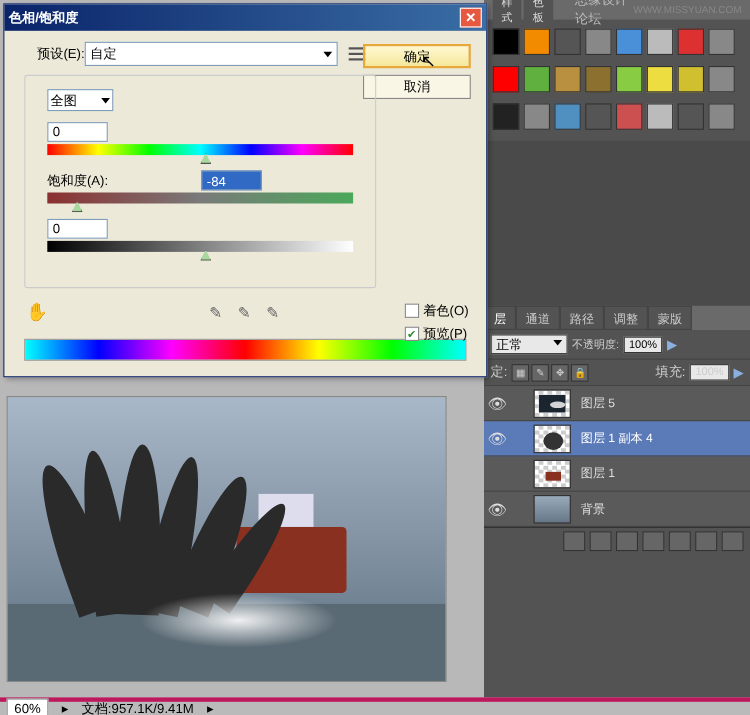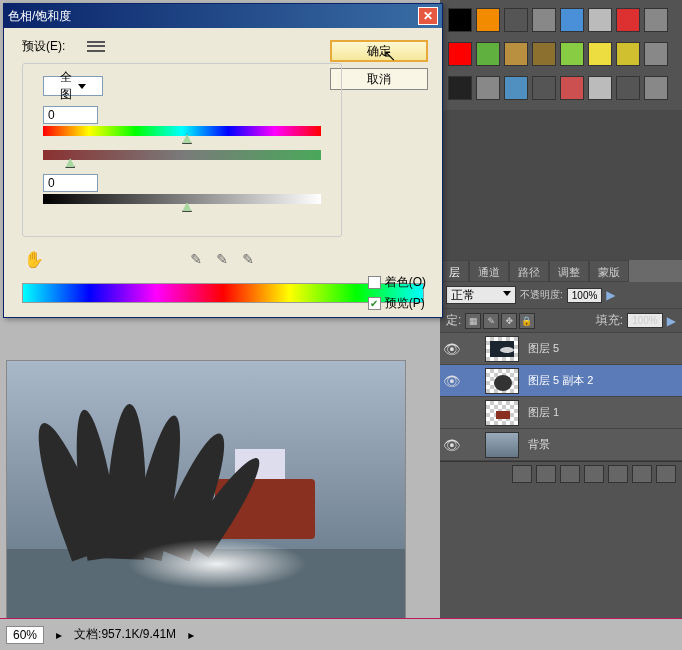--- a/index.html
+++ b/index.html
@@ -1,35 +1,35 @@
 <!DOCTYPE html>
 <html><head>
 <meta charset="utf-8">
 <style>
 * { box-sizing: border-box; margin: 0; padding: 0; font-family: "Microsoft YaHei", SimSun, sans-serif; font-size: 12px; }
 body { background: #b8b8b8; width: 682px; height: 650px; position: relative; overflow: hidden; }
 
 
 .dialog { position: absolute; left: 3px; top: 3px; width: 440px; background: #ece9d8; border: 1px solid #0a246a; box-shadow: 2px 2px 5px rgba(0,0,0,0.3); z-index: 100; }
 .titlebar { background: linear-gradient(to right, #0a246a, #3a6ea5); height: 24px; display: flex; align-items: center; padding: 0 4px; color: #fff; }
-.titlebar-text { flex: 1; font-weight: normal; }
+.titlebar-text { flex: 1; font-weight: bold; }
 .close-btn { width: 20px; height: 18px; background: #e75841; border: 1px solid #fff; color: #fff; display: flex; align-items: center; justify-content: center; cursor: pointer; font-weight: bold; }
 .dialog-body { padding: 10px 18px 14px; }
 .row { display: flex; align-items: center; margin-bottom: 8px; }
-.preset-label { width: 55px; }
+.preset-label { width: 55px; text-align: right; }
 .preset-select { width: 230px; height: 22px; border: 1px solid #7f9db9; background: #fff; padding: 0 4px; display: flex; align-items: center; justify-content: space-between; }
 .preset-select .arrow { border: 4px solid transparent; border-top: 5px solid #000; margin-top: 4px; }
 .menu-icon { margin-left: 10px; width: 18px; height: 14px; display: flex; flex-direction: column; justify-content: space-around; }
 .menu-icon span { height: 2px; background: #555; }
 .btn { width: 98px; height: 22px; border: 1px solid #888; background: #faf6e6; display: flex; align-items: center; justify-content: center; cursor: pointer; }
 .btn.default { border: 2px solid #e8a93a; background: linear-gradient(#fff8d2, #f5e89c); }
 .button-col { position: absolute; right: 14px; top: 36px; display: flex; flex-direction: column; gap: 6px; }
 
 .edit-group { border: 1px solid #ccc; border-radius: 3px; padding: 12px 20px 18px; margin-top: 8px; width: 320px; position: relative; }
-.edit-select { width: 60px; height: 20px; border: 1px solid #7f9db9; background: #fff; display: flex; align-items: center; padding: 0 16px; justify-content: space-between; margin-bottom: 10px; }
+.edit-select { width: 60px; height: 20px; border: 1px solid #7f9db9; background: #fff; display: flex; align-items: center; padding: 0 2px; justify-content: space-between; margin-bottom: 10px; }
 .edit-select .arrow { border: 4px solid transparent; border-top: 5px solid #000; margin-top: 4px; }
 .slider-row { display: flex; align-items: center; margin: 10px 0 2px; }
 .slider-label { width: 140px; }
 .slider-input { width: 55px; height: 18px; border: 1px solid #7f9db9; background: #fff; padding: 2px 4px; text-align: left; }
 .slider-input.selected { background: #316ac5; color: #fff; }
 .slider-track { position: relative; height: 14px; margin: 2px 0 10px; }
 .slider-hue { height: 10px; background: linear-gradient(to right, red, yellow, lime, cyan, blue, magenta, red); }
 .slider-gray { height: 10px; background: linear-gradient(to right, #8b3030, #7a7a7a, #4aa85a); }
 .slider-bw { height: 10px; background: linear-gradient(to right, #000, #fff); }
 .slider-thumb { position: absolute; top: 8px; width: 10px; height: 10px; background: #a8d8a0; clip-path: polygon(50% 0, 100% 100%, 0 100%); border: 1px solid #444; }
@@ -84,39 +84,43 @@
 
 .canvas-area { position: absolute; left: 6px; top: 360px; width: 400px; height: 260px; border: 1px solid #888; background: linear-gradient(to bottom, #a8b8c8 0%, #8090a0 55%, #5a7080 100%); overflow: hidden; }
 .ship { position: absolute; right: 90px; bottom: 80px; width: 100px; height: 60px; background: #8a3020; border-radius: 4px; }
 .ship::before { content: ""; position: absolute; left: 20px; top: -30px; width: 50px; height: 30px; background: #dde; }
 .tentacles { position: absolute; left: 40px; bottom: 60px; width: 240px; height: 160px; }
 .tent { position: absolute; background: #2a2a2a; border-radius: 50% 50% 0 0 / 80% 80% 0 0; }
 .splash { position: absolute; bottom: 30px; left: 120px; width: 180px; height: 50px; background: radial-gradient(ellipse at center, rgba(255,255,255,0.9), transparent 70%); }
 .sea { position: absolute; bottom: 0; left: 0; right: 0; height: 70px; background: #5a6a74; }
 .wm-urls { position: absolute; right: 30px; bottom: 40px; color: #b04040; font-size: 11px; text-align: right; }
 
-.status-bar { position: absolute; left: 0; bottom: 0; right: 0; height: 32px; background: #bababa; border-top: 1px solid #be185d; display: flex; align-items: center; padding: 0 6px; gap: 12px; font-size: 11px; }
+.status-bar { position: absolute; left: 0; bottom: 0; right: 0; height: 16px; background: #bababa; border-top: 4px solid #be185d; display: flex; align-items: center; padding: 0 6px; gap: 12px; font-size: 11px; }
 .zoom-box { background: #fff; border: 1px solid #888; padding: 1px 6px; }
 .cursor-overlay { position: absolute; left: 383px; top: 46px; font-size: 16px; z-index: 200; pointer-events: none; }
 .thumb-dark { position: absolute; inset: 4px; background: #1a2530; }
 .thumb-splash { position: absolute; left: 14px; top: 10px; width: 14px; height: 6px; background: rgba(255,255,255,0.8); border-radius: 50%; }
 .thumb-tent { position: absolute; left: 8px; top: 6px; width: 18px; height: 16px; background: #333; border-radius: 50%; }
 .thumb-ship { position: absolute; left: 10px; top: 10px; width: 14px; height: 8px; background: #8a3020; }
 </style>
 </head>
 <body>
 
 <div class="dialog">
   <div class="titlebar">
     <span class="titlebar-text">色相/饱和度</span>
     <div class="close-btn">✕</div>
   </div>
   <div class="dialog-body">
     <div class="row">
       <span class="preset-label">预设(E):</span>
+      <div class="preset-select">
+        <span>自定</span>
+        <span class="arrow"></span>
+      </div>
       <div class="menu-icon">
           <span></span>
           <span></span>
           <span></span>
         </div>
     </div>
 
     <div class="button-col">
       <div class="btn default">确定</div>
       <div class="btn">取消</div>
@@ -129,20 +133,24 @@
       </div>
 
       <div class="slider-row">
         <input class="slider-input" value="0" style="">
       </div>
       <div class="slider-track">
         <div class="slider-hue"></div>
         <div class="slider-thumb" style="left:50%"></div>
       </div>
 
+      <div class="slider-row">
+        <span class="slider-label">饱和度(A):</span>
+        <div class="slider-input selected">-84</div>
+      </div>
       <div class="slider-track">
         <div class="slider-gray"></div>
         <div class="slider-thumb" style="left:8%"></div>
       </div>
 
       <div class="slider-row">
         <input class="slider-input" value="0" style="">
       </div>
       <div class="slider-track">
         <div class="slider-bw"></div>
@@ -169,20 +177,28 @@
         <div class="dropper">✎</div>
       </div>
     </div>
 
     <div class="spectrum"></div>
   </div>
 </div>
 <div class="cursor-overlay">↖</div>
 
 <div class="right-area">
+  <div class="top-strip">
+    <div class="top-tabs" id="top-tabs">
+        <div class="top-tab">样式</div>
+        <div class="top-tab">色板</div>
+      </div>
+    <span style="margin-left:20px;color:#bbb">思缘设计论坛</span>
+    <span class="top-url">WWW.MISSYUAN.COM</span>
+  </div>
   <div class="swatch-grid" id="swatch-grid">
       <div class="swatch" style="background: rgb(0, 0, 0);"></div>
       <div class="swatch" style="background: rgb(243, 139, 0);"></div>
       <div class="swatch" style="background: rgb(85, 85, 85);"></div>
       <div class="swatch" style="background: rgb(136, 136, 136);"></div>
       <div class="swatch" style="background: rgb(74, 144, 217);"></div>
       <div class="swatch" style="background: rgb(187, 187, 187);"></div>
       <div class="swatch" style="background: rgb(221, 48, 48);"></div>
       <div class="swatch" style="background: rgb(136, 136, 136);"></div>
       <div class="swatch-row-end"></div>
@@ -246,21 +262,21 @@
             <div class="thumb-splash"></div>
           </div>
           <div class="layer-name">图层 5</div>
         </div>
         <div class="layer-row selected">
           <div class="layer-vis">👁</div>
           <div class="layer-link"></div>
           <div class="layer-thumb checker">
             <div class="thumb-tent"></div>
           </div>
-          <div class="layer-name">图层 5 副本 2</div>
+          <div class="layer-name">图层 1 副本 4</div>
         </div>
         <div class="layer-row">
           <div class="layer-vis"></div>
           <div class="layer-link"></div>
           <div class="layer-thumb checker">
             <div class="thumb-ship"></div>
           </div>
           <div class="layer-name">图层 1</div>
         </div>
         <div class="layer-row">

